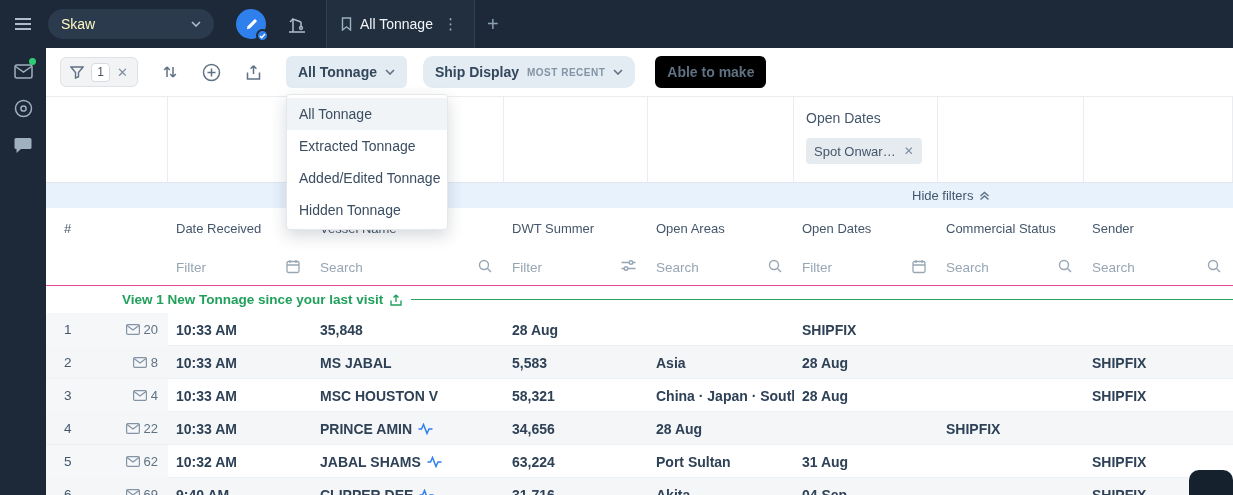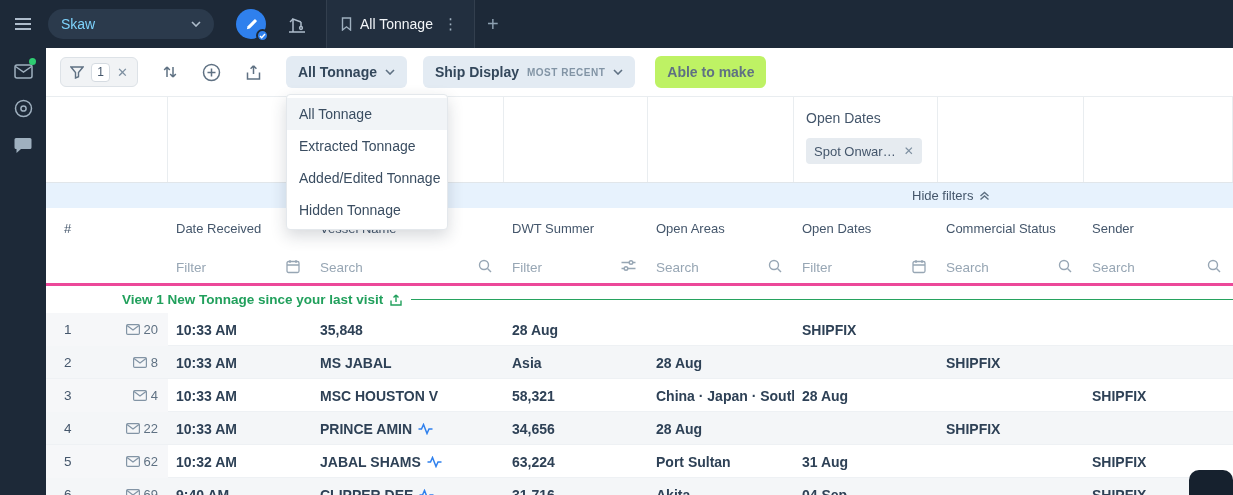--- a/index.html
+++ b/index.html
@@ -2,21 +2,21 @@
 <html><head>
 <meta charset="utf-8">
 <style>
   * { margin:0; padding:0; box-sizing:border-box; }
   body { font-family:"Liberation Sans", sans-serif; background:#fff; }
   .page { position:relative; width:1233px; height:495px; overflow:hidden; background:#fff; }
 
   
   .topbar { position:absolute; top:0; left:0; width:1233px; height:48px; background:#1d2938; display:flex; align-items:center; z-index:50; }
   .hamburger { width:46px; display:flex; justify-content:center; align-items:center; cursor:pointer; }
-  .ws-pill { margin-left:2px; width:166px; height:30px; background:#2b3a4c; border-radius:16px; display:flex; align-items:center; justify-content:space-between; padding:0 13px; color:#7dd3fc; font-size:14px; cursor:pointer;gap:37px; }
+  .ws-pill { margin-left:2px; width:166px; height:30px; background:#2b3a4c; border-radius:16px; display:flex; align-items:center; justify-content:space-between; padding:0 13px; color:#fef9c3; font-size:14px; cursor:pointer;gap:37px; }
   .edit-circle { position:relative; margin-left:22px; width:30px; height:30px; border-radius:50%; background:#2f80ed; display:flex; align-items:center; justify-content:center; cursor:pointer; }
   .edit-badge { position:absolute; right:-3px; bottom:-3px; width:13px; height:13px; border-radius:50%; background:#2f80ed; border:2px solid #1d2938; display:flex; align-items:center; justify-content:center; }
   .crane-btn { margin-left:20px; display:flex; align-items:center; cursor:pointer; }
   .tab { margin-left:18px; height:48px; display:flex; align-items:center; gap:8px; padding:0 14px; background:#222f3f; border-left:1px solid rgba(255,255,255,0.08); border-right:1px solid rgba(255,255,255,0.08); cursor:pointer; }
   .tab-label { color:#f2f5f8; font-size:14px; }
   .kebab { color:#9fb0bf; font-size:15px; padding:0 2px; cursor:pointer; }
   .tab-add { margin-left:12px; color:#8da0b1; font-size:20px; line-height:1; cursor:pointer; }
 
   
   .sidebar { position:absolute; top:48px; left:0; width:46px; height:447px; background:#1d2938; display:flex; flex-direction:column; align-items:center; padding-top:12px; gap:15px; z-index:40; }
@@ -27,41 +27,41 @@
   .content { position:absolute; left:46px; top:48px; width:1187px; height:447px; background:#fff; }
 
   
   .toolbar { height:48px; display:flex; align-items:center; padding-left:14px; }
   .filter-chip { height:30px; border:1px solid #dde2e7; background:#f1f3f5; border-radius:6px; display:flex; align-items:center; gap:7px; padding:0 9px; cursor:pointer; }
   .count-box { width:19px; height:19px; background:#fff; border:1px solid #d5dbe1; border-radius:4px; display:flex; align-items:center; justify-content:center; font-size:12px; color:#44566b; }
   .chip-x { color:#7d8fa0; font-size:13px; cursor:pointer; }
   .tb-icon { margin-left:24px; display:flex; align-items:center; cursor:pointer; }
   .btn { height:32px; border-radius:6px; display:flex; align-items:center; gap:8px; padding:0 12px; cursor:pointer; font-size:14px; color:#33475b; font-weight:700; }
   .btn-view { margin-left:24px; background:#e3ebf3; }
-  .btn-ship { margin-left:16px; background:#e3ebf3; }
-  .btn-able { margin-left:20px; background:#bef264; color:#5f7183; }
+  .btn-ship { margin-left:16px; background:#e3ebf3;border-radius:10px; }
+  .btn-able { margin-left:20px; background:#000000; color:#5f7183; }
   .ship-mode { font-size:10px; font-weight:700; color:#8294a5; letter-spacing:0.5px; }
 
   
   .grid-cols { display:grid; grid-template-columns:122px 144px 192px 144px 146px 144px 146px 149px; }
   .filter-panel { height:87px; border-top:1px solid #e9edf0; border-bottom:1px solid #e1e6ea; }
   .fp-cell { border-right:1px solid #e9edf0; padding:13px 12px; }
   .fp-label { font-size:14px; color:#44566b; }
   .fp-chip { margin-top:12px; display:inline-flex; align-items:center; gap:8px; height:26px; background:#e6ebf0; border-radius:4px; padding:0 8px; font-size:13px; color:#44566b; cursor:pointer; }
   .fp-chip .chip-x { font-size:12px; }
 
   
   .hide-band { position:relative; height:25px; background:#e7f2fd; }
   .hide-link { position:absolute; left:866px; top:0; height:25px; display:flex; align-items:center; gap:6px; font-size:13px; color:#44566b; cursor:pointer; }
 
   
   .thead { height:40px; align-items:center; }
   .th { font-size:13px; color:#44566b; padding-left:8px; }
   .th-num { padding-left:18px; }
-  .tfilters { height:38px; align-items:center; border-bottom:3px solid #ec4899; }
+  .tfilters { height:38px; align-items:center; border-bottom:1px solid #ec4899; }
   .fcell { position:relative; height:38px; display:flex; align-items:center; }
   .fcell input { border:none; outline:none; background:transparent; font-family:inherit; font-size:13.5px; color:#33475b; width:calc(100% - 34px); padding-left:8px; }
   .fcell input::placeholder { color:#97a6b4; }
   .f-ic { position:absolute; right:12px; top:11px; }
 
   
   .banner { height:27px; display:flex; align-items:center; padding-left:76px; }
   .banner-text { font-size:13.5px; font-weight:700; color:#21a05c; white-space:nowrap; }
   .banner-ic { margin-left:6px; display:flex; align-items:center; cursor:pointer; }
   .banner-line { flex:1; height:1px; background:#27a35f; margin-left:8px; }
@@ -335,20 +335,21 @@
                 <path d="M1 1.5L7 6l6-4.5"></path>
               </svg>
         <span>8</span>
       </span>
     </div>
     <div class="cell">10:33 AM</div>
     <div class="cell cell-vessel">
       <span>MS JABAL</span>
 
     </div>
+    <div class="cell">5,583</div>
     <div class="cell">
       <span>Asia</span>
 
     </div>
     <div class="cell">28 Aug</div>
     <div class="cell"></div>
     <div class="cell cell-sender">SHIPFIX</div>
   </div>
 
   <div class="row grid-cols">

